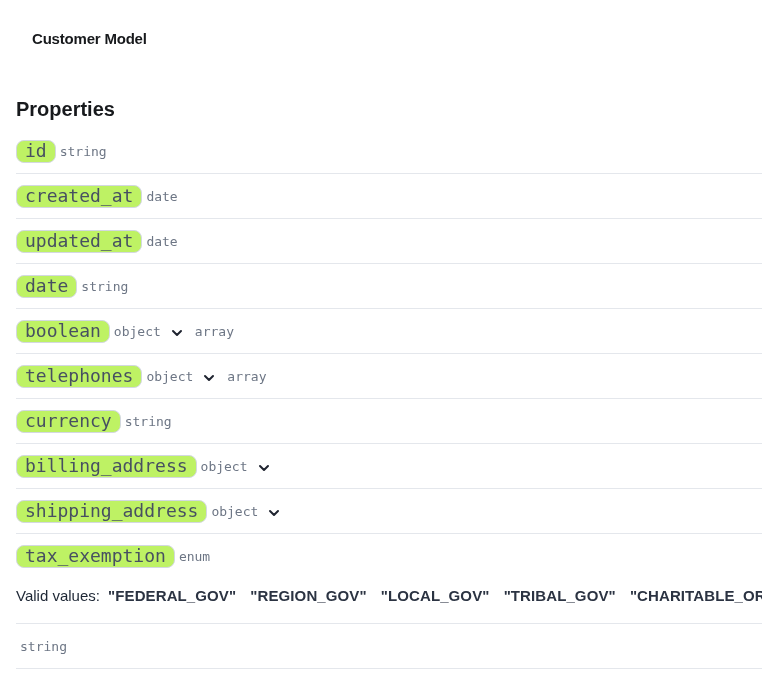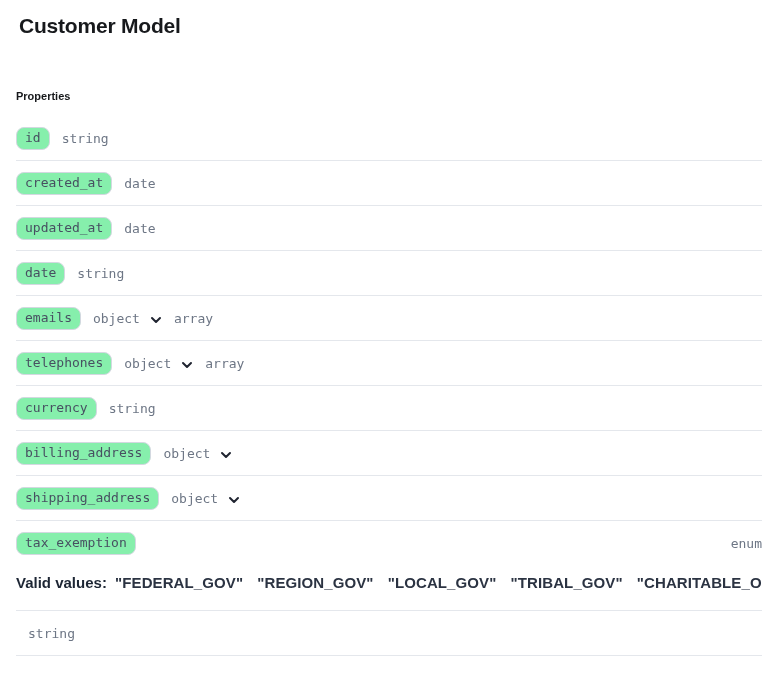--- a/index.html
+++ b/index.html
@@ -12,80 +12,80 @@
     font-family: "Liberation Sans", sans-serif;
     color: #18212f;
   }
   .page {
     padding: 10px 0 0 16px;
     width: 762px;
     height: 698px;
     overflow: hidden;
   }
   .page-title {
-    margin: 3px;
-    font-size: 21px;
+    margin: 16px;
+    font-size: 15px;
     line-height: 26px;
     font-weight: 700;
     color: #17191c;
     letter-spacing: -0.2px;
   }
   .section-heading {
     margin: 47px 0 0 0;
-    font-size: 11px;
+    font-size: 20px;
     line-height: 20px;
     font-weight: 700;
     color: #17191c;
   }
   .rows { margin-top: 10px; }
   .prop-row {
     display: flex;
     align-items: center;
     height: 45px;
     border-bottom: 1px solid #e4e7ec;
     white-space: nowrap;
   }
-  .prop-row.no-border { border-bottom: none; justify-content: space-between; }
+  .prop-row.no-border { border-bottom: none; }
   .prop-badge {
     display: inline-block;
     font-family: "DejaVu Sans Mono", monospace;
-    font-size: 13px;
+    font-size: 18px;
     line-height: 16px;
     color: #475061;
-    background: #86efac;
+    background: #bef264;
     border: 1px solid #d3d8e0;
     border-radius: 8px;
     padding: 2px 8px 3px 8px;
   }
   .prop-type {
     font-family: "DejaVu Sans Mono", monospace;
     font-size: 13px;
     color: #6d7685;
-    margin-left: 12px;
+    margin-left: 4px;
   }
   .prop-type.second { margin-left: 12px; }
   .chevron {
     display: inline-flex;
     align-items: center;
     margin-left: 10px;
     cursor: pointer;
     position: relative;
     top: 2px;
   }
   .valid-values {
     padding: 6px 0 16px 0;
     border-bottom: 1px solid #e4e7ec;
     white-space: nowrap;
     overflow: hidden;
     font-size: 15px;
     line-height: 22px;
     color: #1d2634;
   }
   .valid-values .vv-label {
-    font-weight: 700;
+    font-weight: 400;
     margin-right: 4px;
   }
   .valid-values .vv-value {
     font-weight: 700;
     color: #2b3342;
     margin-right: 10px;
     letter-spacing: 0.1px;
   }
 </style>
 </head>
@@ -113,21 +113,21 @@
       <span class="prop-badge">updated_at</span>
       <span class="prop-type">date</span>
     </div>
 
     <div class="prop-row">
       <span class="prop-badge">date</span>
       <span class="prop-type">string</span>
     </div>
 
     <div class="prop-row">
-      <span class="prop-badge">emails</span>
+      <span class="prop-badge">boolean</span>
       <span class="prop-type">object</span>
       <span class="chevron">
         <svg width="12" height="12" viewBox="0 0 12 12" fill="none">
             <path d="M2 4l4 4 4-4" stroke="#1f2430" stroke-width="2" stroke-linecap="round" stroke-linejoin="round"></path>
           </svg>
       </span>
       <span class="prop-type second">array</span>
     </div>
 
     <div class="prop-row">

